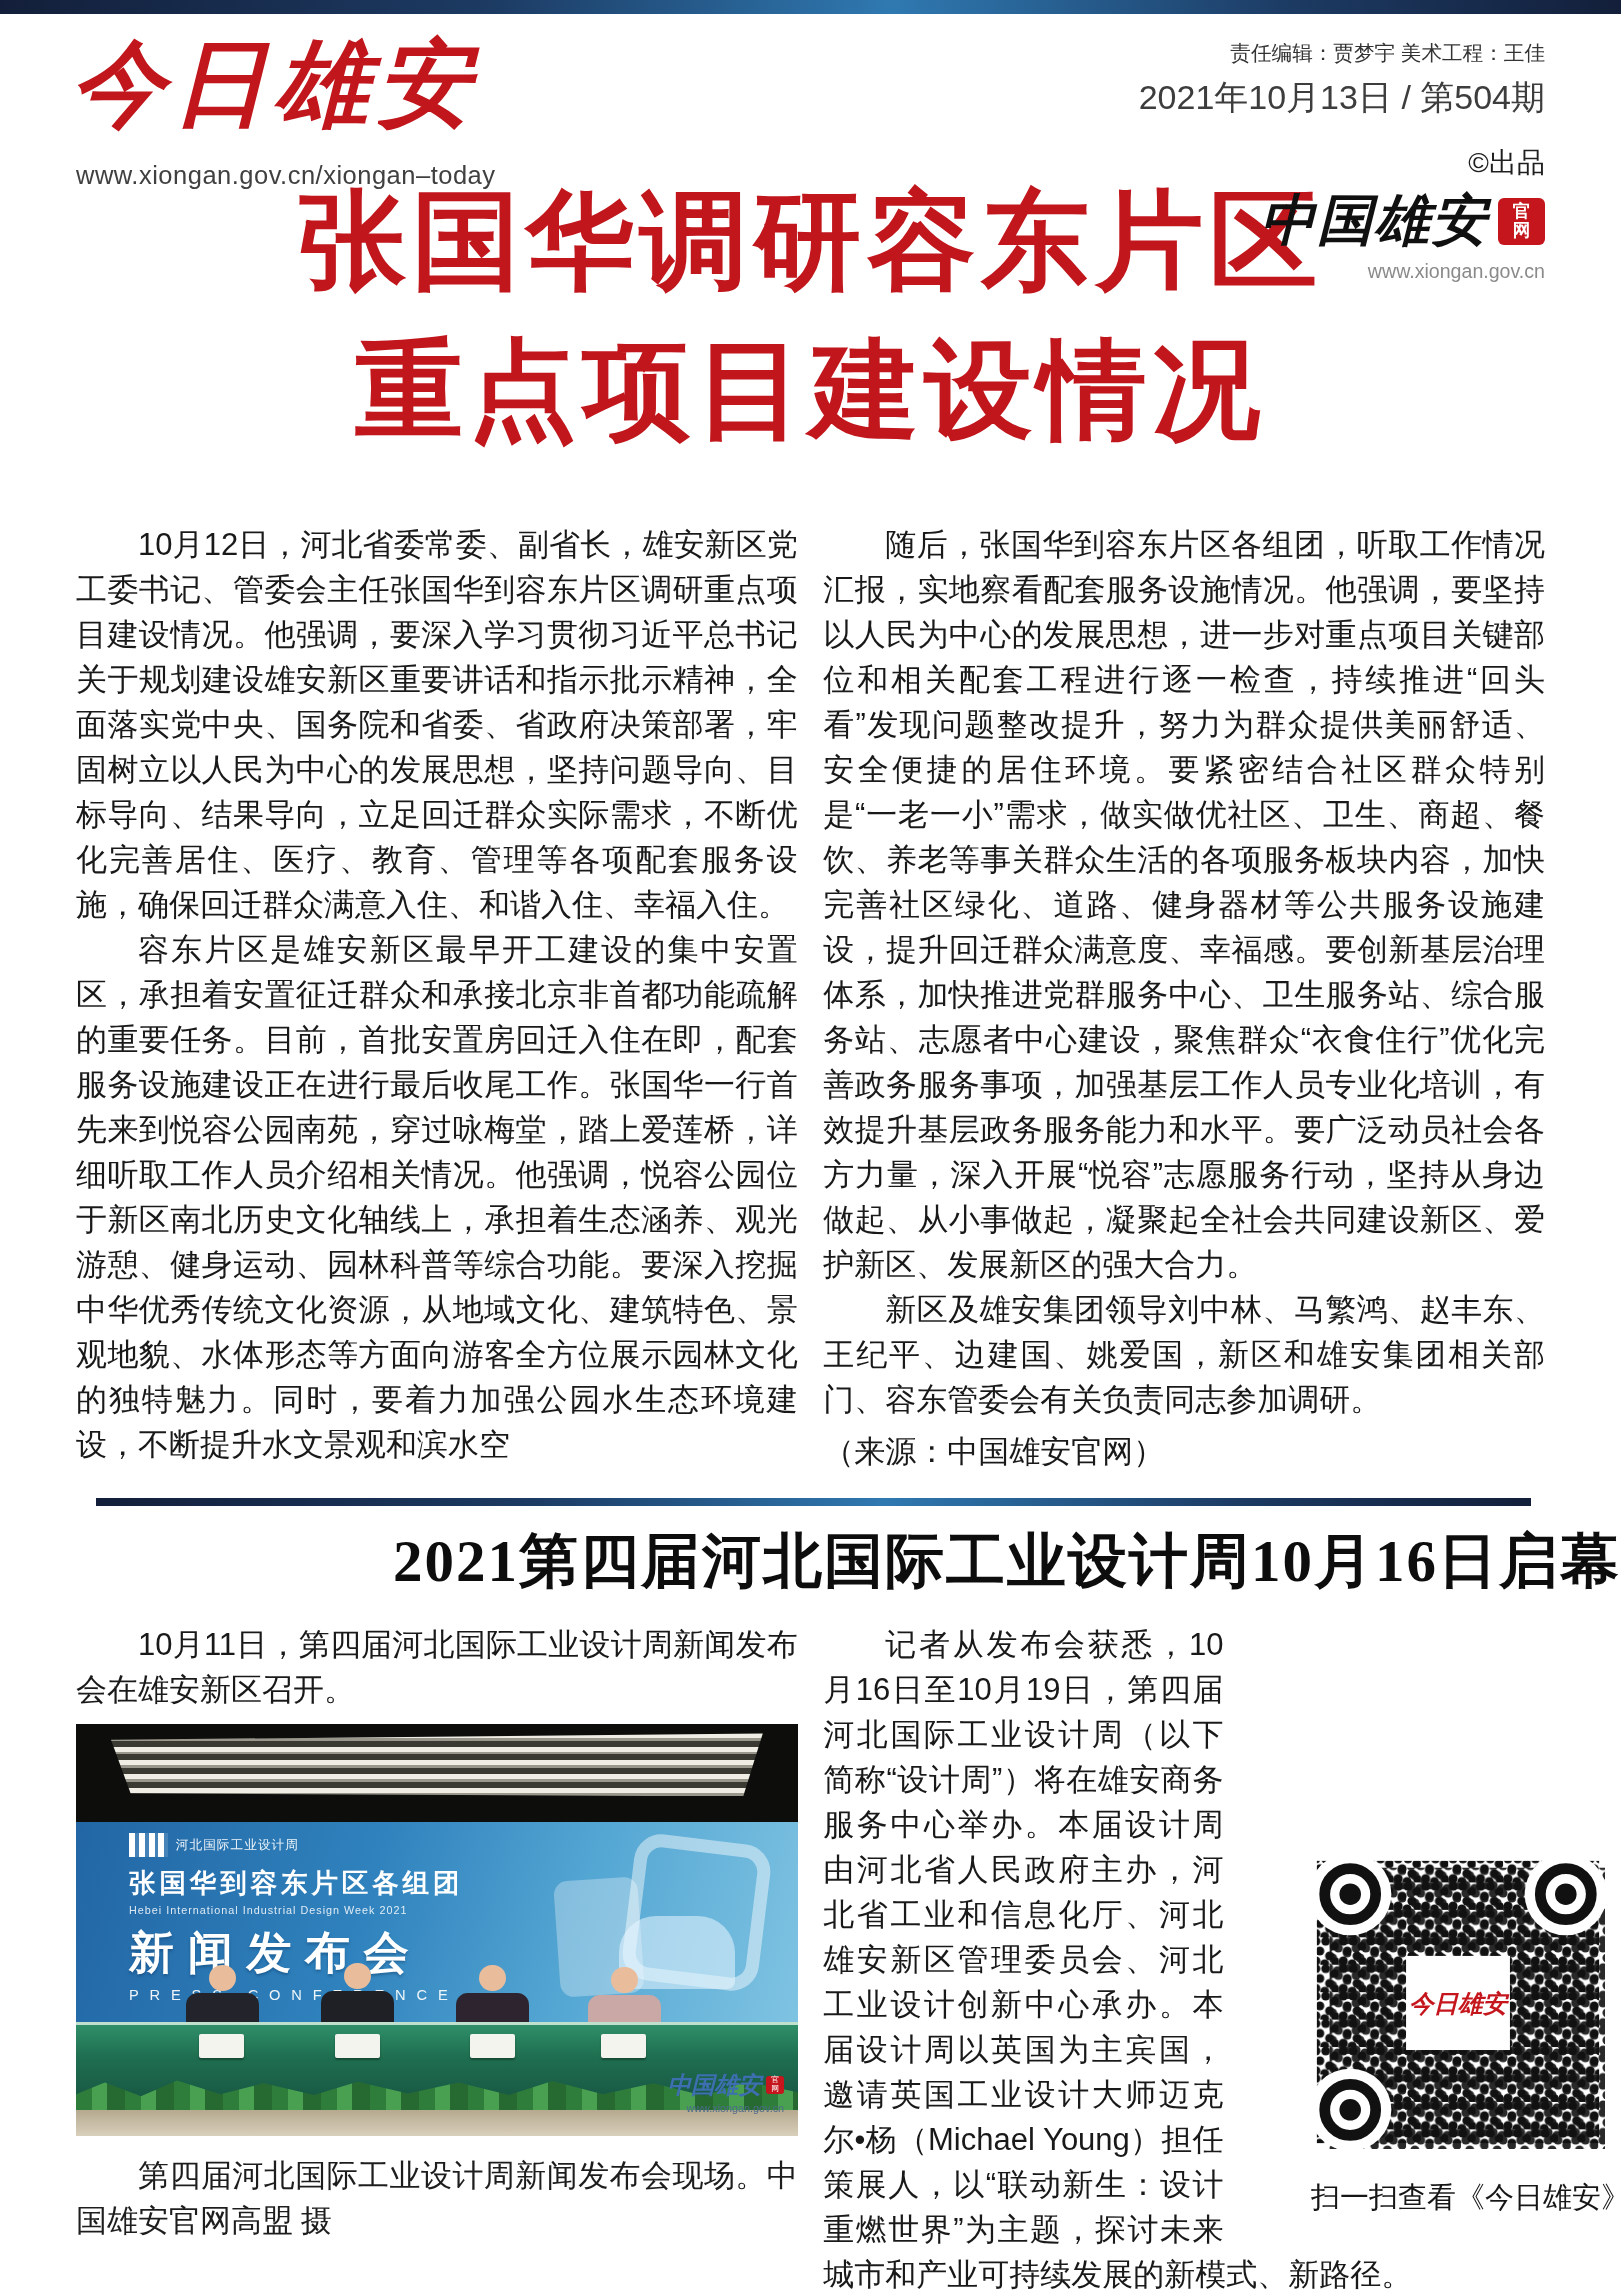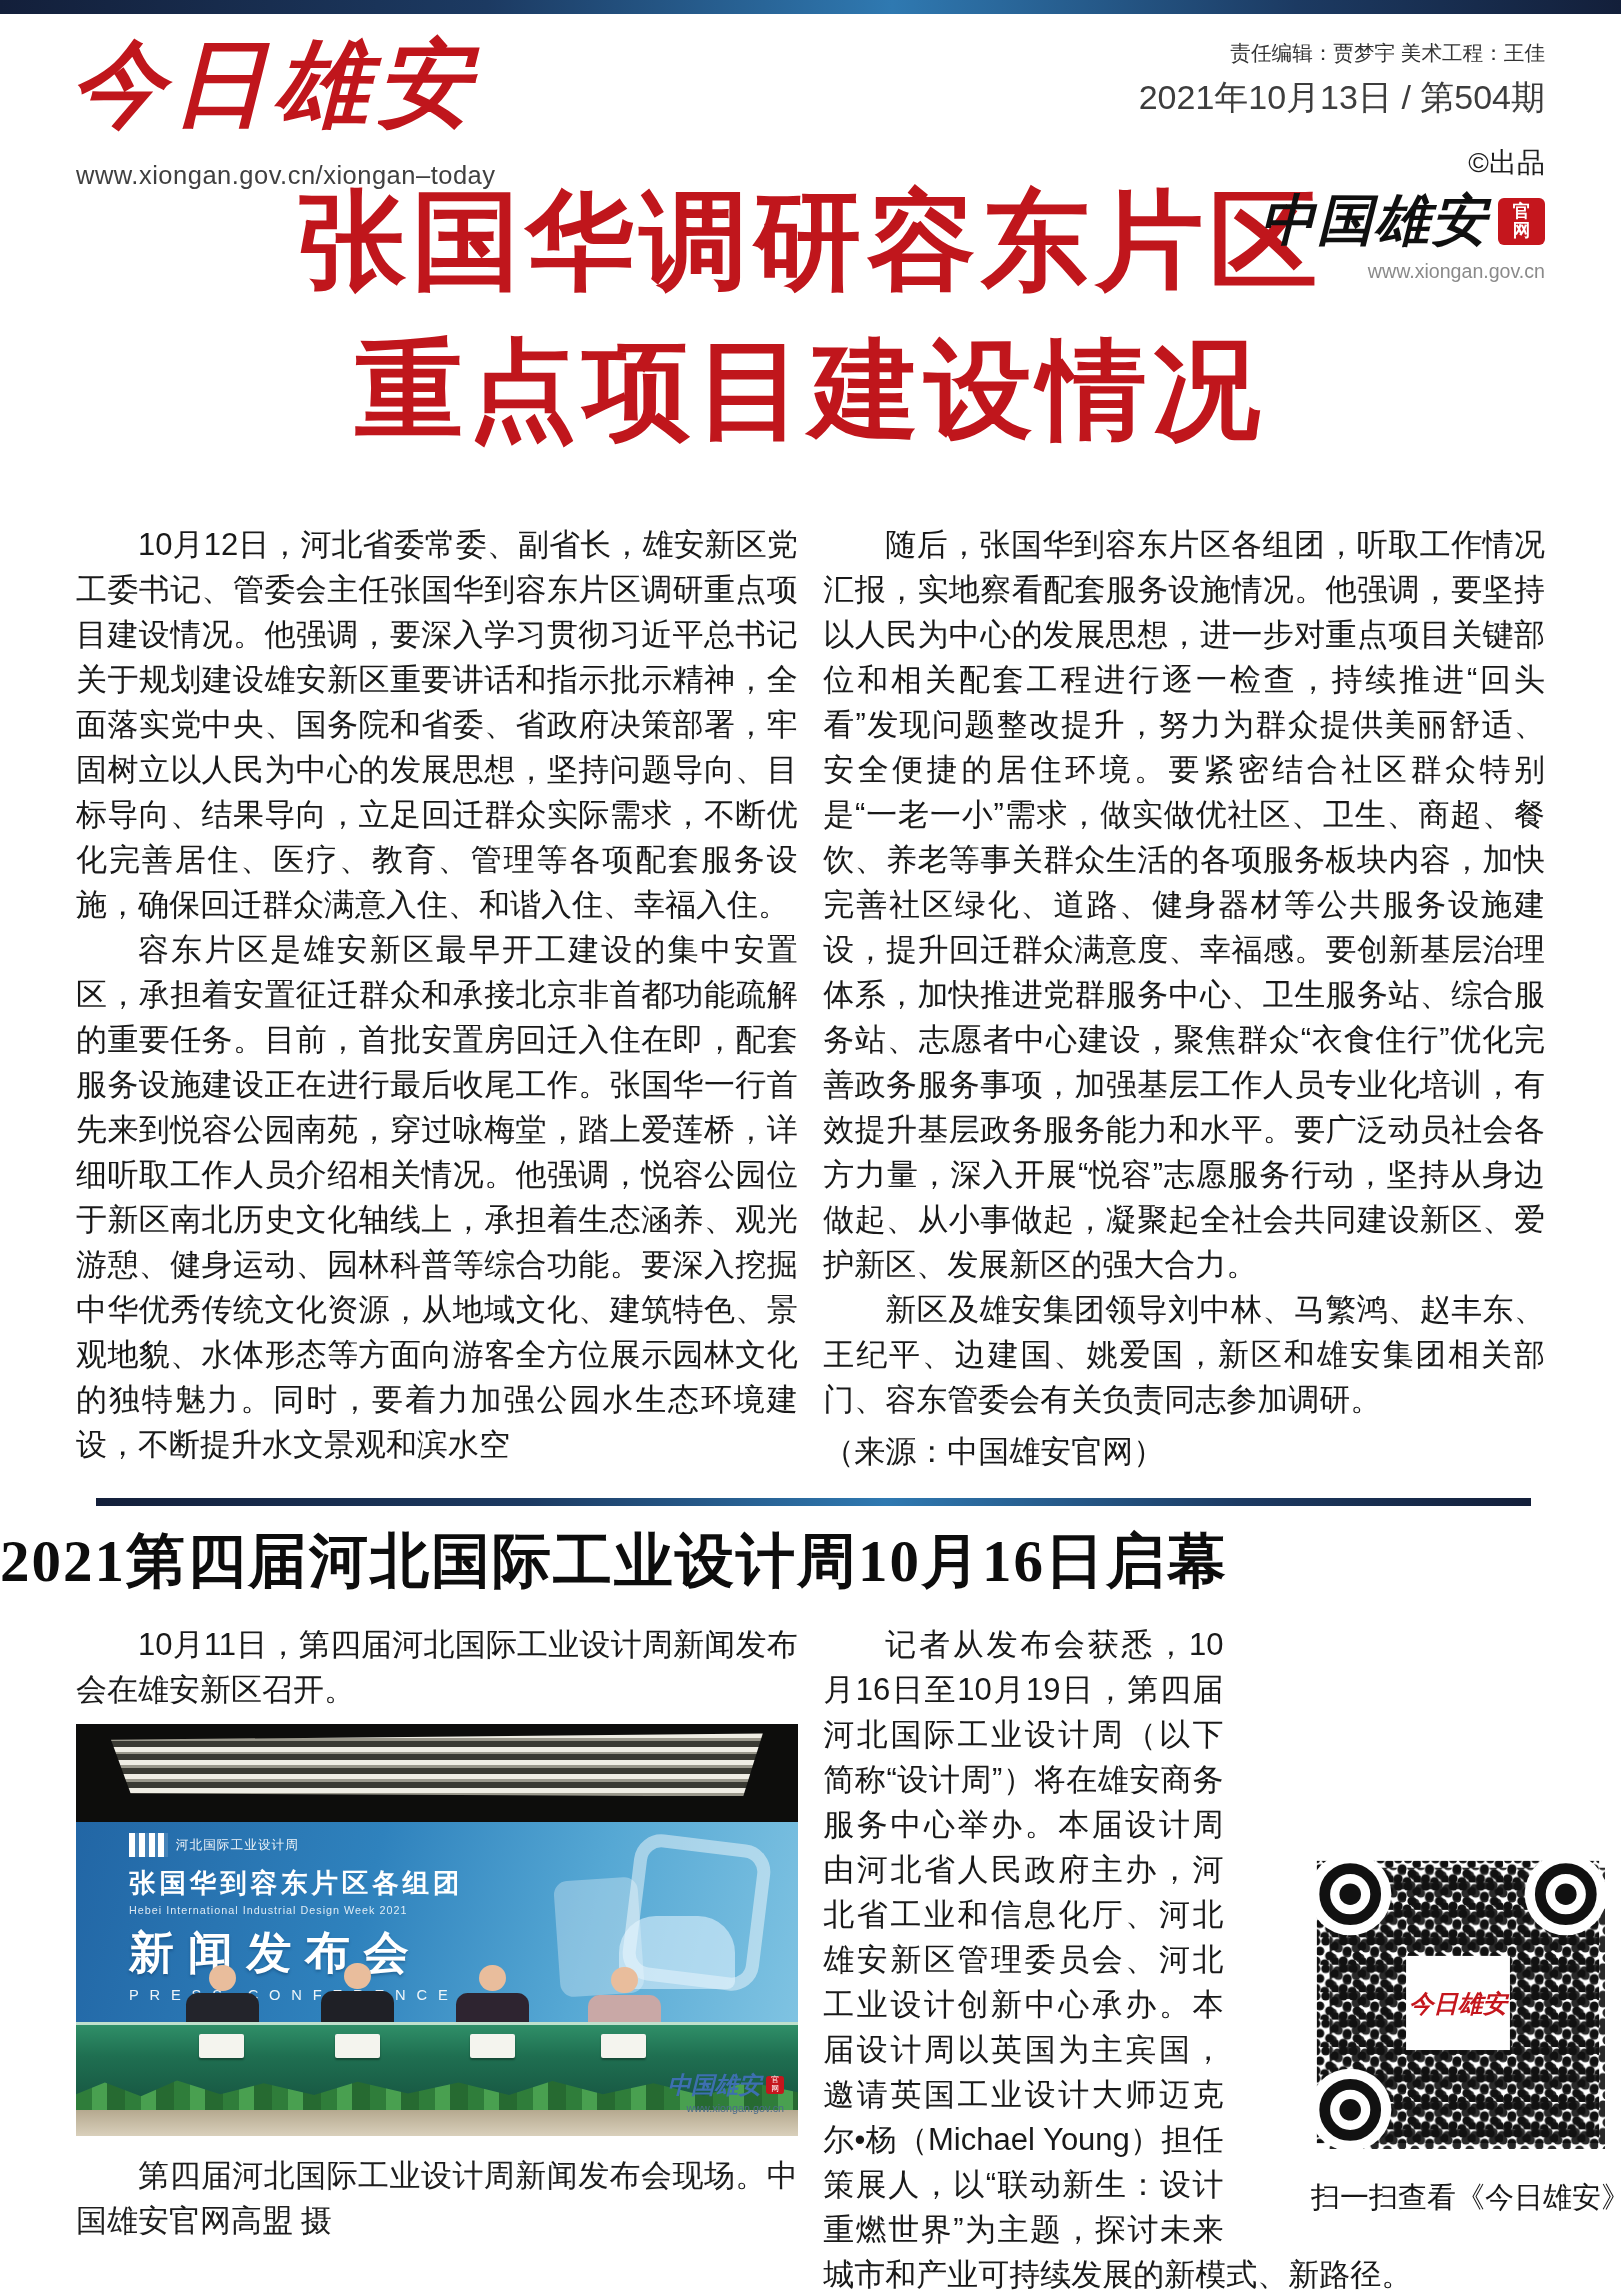--- a/index.html
+++ b/index.html
@@ -38,21 +38,21 @@
   .para { text-indent:2em; }
   .noindent { text-indent:0; }
   .body + .body { margin-top:0; }
   .src { font-size:31px; line-height:45px; text-align:left; color:#191919; margin-top:7.8px; }
 
   
   .divider { height:7.8px; margin:23.5px 90px 0 96px;
     background:linear-gradient(90deg,#131f3a 0%,#1c3a62 30%,#2f79b1 55%,#1c3a62 80%,#131f3a 100%); }
 
   
-  .h2wrap { margin-top:19.6px; text-align:left; }
+  .h2wrap { margin-top:19.6px; text-align:right; }
   .h2line { font-family:"Liberation Serif","DejaVu Serif",serif; font-weight:900; font-size:59px;
     line-height:73px; color:#0d0d0d; letter-spacing:2px; }
   .cols2 { display:flex; gap:25.5px; padding:0 76px; margin-top:23.5px; }
 
   
   .photo { position:relative; width:100%; height:412px; margin-top:11.8px; background:#101010; overflow:hidden; }
   .ph-ceiling { position:absolute; left:0; top:0; right:0; height:98px; background:#0d0d0c; }
   .ph-lights { position:absolute; left:35px; right:35px; top:9.8px; height:63px;
     background:repeating-linear-gradient(180deg,#efede4 0 4.9px,#9a988c 4.9px 7.8px,#3a3a33 7.8px 13.7px);
     clip-path:polygon(0 10%,100% 0,97% 100%,3% 95%); }

